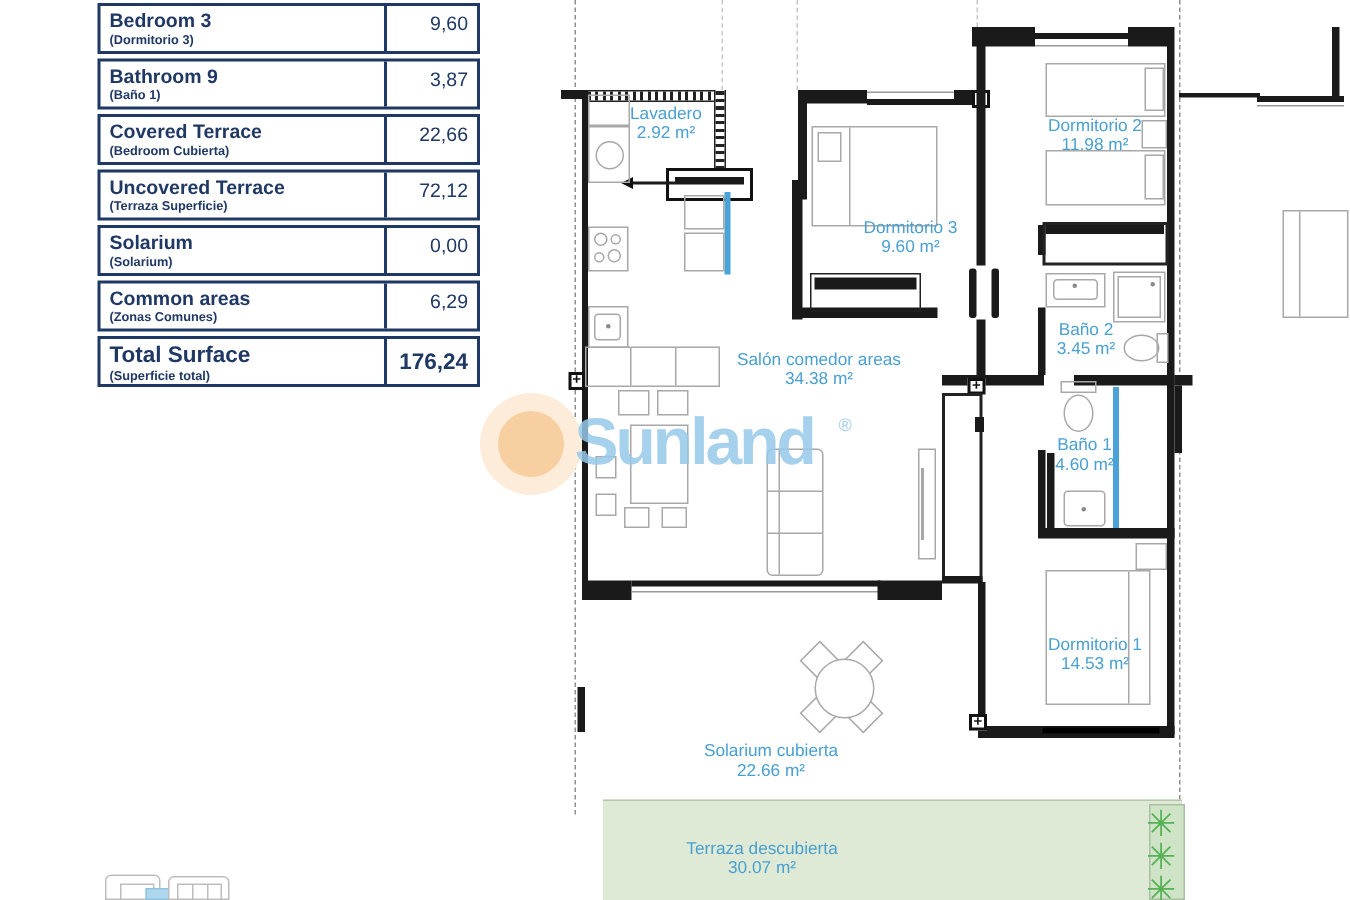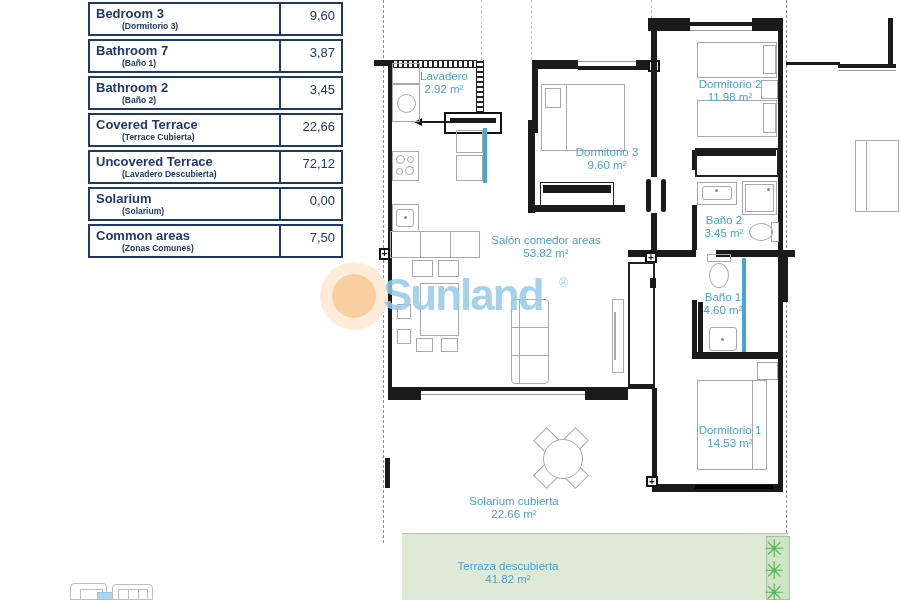--- a/index.html
+++ b/index.html
@@ -1,23 +1,23 @@
 <!DOCTYPE html>
 <html><head>
 <meta charset="utf-8">
 <style>
   html,body{margin:0;padding:0;background:#fff;}
   .stage{position:relative;width:900px;height:600px;background:#fff;overflow:hidden;
          font-family:"Liberation Sans",sans-serif;}
   
-  .tbl{position:absolute;left:75px;top:2px;width:255px;display:flex;flex-direction:column;gap:3px;padding-left:13px;}
+  .tbl{position:absolute;left:52px;top:2px;width:255px;display:flex;flex-direction:column;gap:3px;padding-left:13px;}
   .trow{box-sizing:border-box;border:2px solid #1f3864;height:34px;display:flex;background:#fff;}
   .tname{box-sizing:border-box;width:191px;padding:2px 4px 0 6px;border-right:2px solid #1f3864;overflow:hidden;}
   .tmain{color:#1f3864;font-weight:bold;font-size:13px;line-height:15px;white-space:nowrap;}
-  .tsub{color:#1f3864;font-weight:bold;font-size:8.5px;line-height:11px;white-space:nowrap;margin-left:26px;}
+  .tsub{color:#1f3864;font-weight:bold;font-size:8.5px;line-height:11px;white-space:nowrap;}
   .tval{flex:1;color:#1f3864;font-size:13px;text-align:right;padding:4px 6px 0 0;}
   .trow.total .tmain{font-size:15px;line-height:17px;}
   .trow.total .tval{font-weight:bold;font-size:15px;padding-top:7px;}
   
   .w{position:absolute;background:#1a1a1a;}
   .f{position:absolute;border:1px solid #a8a8a8;background:transparent;box-sizing:border-box;}
   .fl{position:absolute;background:#a8a8a8;}
   .gl{position:absolute;background:#999;}
   .dash{position:absolute;width:0;border-left:1.5px dashed #8f8f8f;}
   .dashlight{position:absolute;width:0;border-left:1px dashed #c8c8c8;}
@@ -56,59 +56,59 @@
   <section class="tbl">
     <div class="trow">
       <div class="tname">
           <div class="tmain">Bedroom 3</div>
           <div class="tsub">(Dormitorio 3)</div>
         </div>
       <div class="tval">9,60</div>
     </div>
     <div class="trow">
       <div class="tname">
-          <div class="tmain">Bathroom 7</div>
+          <div class="tmain">Bathroom 9</div>
           <div class="tsub">(Baño 1)</div>
         </div>
       <div class="tval">3,87</div>
     </div>
     <div class="trow">
       <div class="tname">
-          <div class="tmain">Bathroom 2</div>
-          <div class="tsub">(Baño 2)</div>
-        </div>
-      <div class="tval">3,45</div>
-    </div>
-    <div class="trow">
-      <div class="tname">
           <div class="tmain">Covered Terrace</div>
-          <div class="tsub">(Terrace Cubierta)</div>
+          <div class="tsub">(Bedroom Cubierta)</div>
         </div>
       <div class="tval">22,66</div>
     </div>
     <div class="trow">
       <div class="tname">
           <div class="tmain">Uncovered Terrace</div>
-          <div class="tsub">(Lavadero Descubierta)</div>
+          <div class="tsub">(Terraza Superficie)</div>
         </div>
       <div class="tval">72,12</div>
     </div>
     <div class="trow">
       <div class="tname">
           <div class="tmain">Solarium</div>
           <div class="tsub">(Solarium)</div>
         </div>
       <div class="tval">0,00</div>
     </div>
     <div class="trow">
       <div class="tname">
           <div class="tmain">Common areas</div>
           <div class="tsub">(Zonas Comunes)</div>
         </div>
-      <div class="tval">7,50</div>
+      <div class="tval">6,29</div>
+    </div>
+    <div class="trow total">
+      <div class="tname">
+          <div class="tmain">Total Surface</div>
+          <div class="tsub">(Superficie total)</div>
+        </div>
+      <div class="tval">176,24</div>
     </div>
   </section>
 
   <div>
 
     <div class="dash" style="left:383px;top:0;height:543px"></div>
     <div class="dash" style="left:786px;top:0;height:533px"></div>
     <div class="dashlight" style="left:481px;top:0;height:60px"></div>
     <div class="dashlight" style="left:531px;top:0;height:60px"></div>
     <div class="dashlight" style="left:651px;top:0;height:18px"></div>
@@ -245,25 +245,25 @@
     <div class="green"></div>
     <div class="plantstrip"></div>
     <div class="plant" style="left:764px;top:538px">✳</div>
     <div class="plant" style="left:764px;top:560px">✳</div>
     <div class="plant" style="left:764px;top:582px">✳</div>
 
     <div class="roomlabel" style="left:444px;top:70px"><span>Lavadero</span><br><span>2.92 m²</span></div>
     <div class="roomlabel" style="left:607px;top:146px"><span>Dormitorio 3</span><br><span>9.60 m²</span></div>
     <div class="roomlabel" style="left:730px;top:78px"><span>Dormitorio 2</span><br><span>11.98 m²</span></div>
     <div class="roomlabel" style="left:724px;top:214px"><span>Baño 2</span><br><span>3.45 m²</span></div>
-    <div class="roomlabel" style="left:546px;top:234px"><span>Salón comedor areas</span><br><span>53.82 m²</span></div>
+    <div class="roomlabel" style="left:546px;top:234px"><span>Salón comedor areas</span><br><span>34.38 m²</span></div>
     <div class="roomlabel" style="left:723px;top:291px"><span>Baño 1</span><br><span>4.60 m²</span></div>
     <div class="roomlabel" style="left:730px;top:424px"><span>Dormitorio 1</span><br><span>14.53 m²</span></div>
     <div class="roomlabel" style="left:514px;top:495px"><span>Solarium cubierta</span><br><span>22.66 m²</span></div>
-    <div class="roomlabel" style="left:508px;top:560px"><span>Terraza descubierta</span><br><span>41.82 m²</span></div>
+    <div class="roomlabel" style="left:508px;top:560px"><span>Terraza descubierta</span><br><span>30.07 m²</span></div>
   </div>
 
   <div>
     <div class="wm-halo"></div>
     <div class="wm-sun"></div>
     <div class="wm-text">Sunland</div>
     <div class="wm-reg">®</div>
   </div>
 
   <div>

